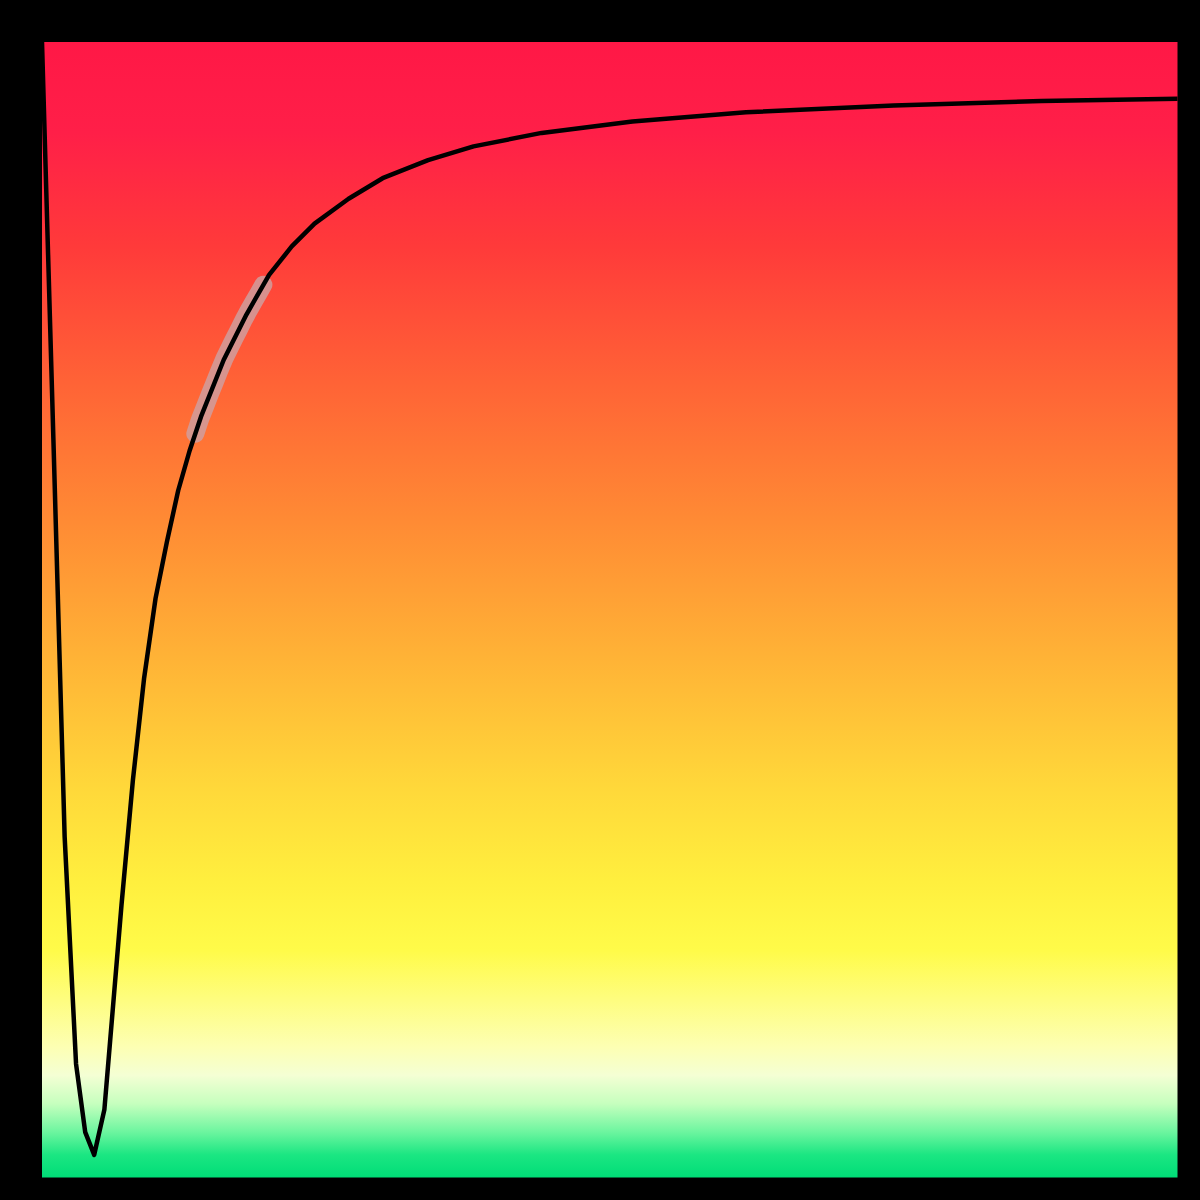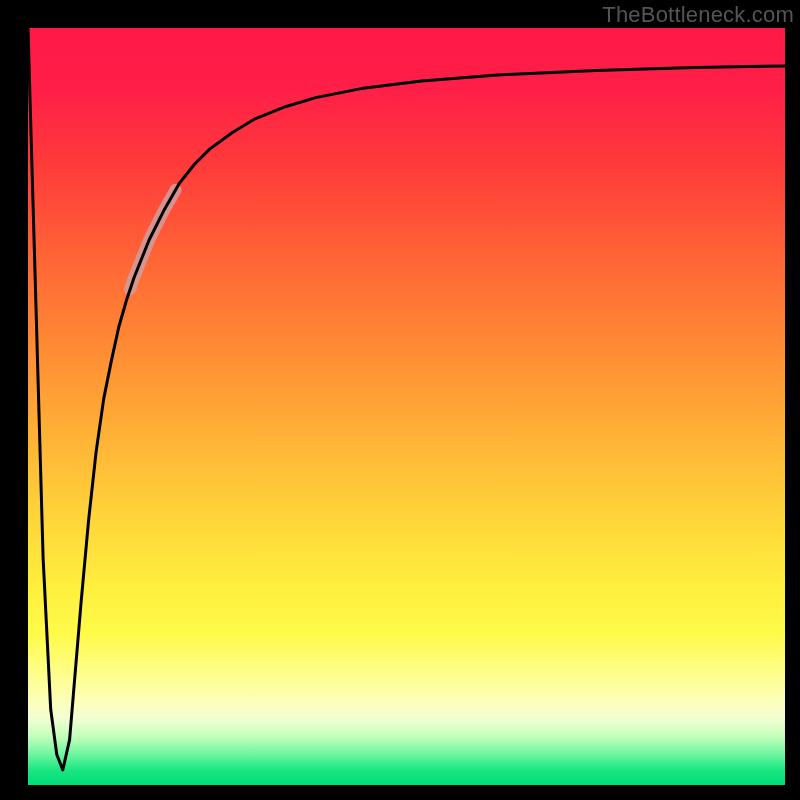--- a/index.html
+++ b/index.html
@@ -77,21 +77,20 @@
     stroke: #d09d9d;
     stroke-opacity: 0.85;
     stroke-width: 12;
     stroke-linecap: round;
   }
 </style>
 </head>
 <body>
 
 <div class="frame">
-  <div class="attribution">TheBottleneck.com</div>
 
   <div class="plot"></div>
 
   <svg class="curve" viewBox="0 0 757 757" preserveAspectRatio="none">
     <path id="highlight-path" class="highlight" d="M102.2 261.2 L105.4 251.4 L108.7 243.1 L111.9 234.9 L115.2 226.8 L118.4 218.7 L121.7 210.9 L124.9 204.4 L128.1 197.9 L131.4 191.4 L134.6 184.9 L137.9 178.8 L141.1 173.2 L144.4 167.5 L147.6 161.8"></path>
     <path id="main-path" class="main" d="M0.0 0.0 L7.6 264.9 L15.1 529.9 L22.7 681.3 L28.8 726.7 L34.8 741.9 L41.6 711.6 L45.4 666.2 L53.0 575.3 L60.6 492.1 L68.1 423.9 L75.7 370.9 L83.3 333.1 L90.8 299.0 L98.4 272.5 L106.0 249.8 L121.1 212.0 L136.3 181.7 L151.4 155.2 L166.5 136.3 L181.7 121.1 L204.4 104.5 L227.1 90.8 L257.4 78.7 L287.7 69.6 L333.1 60.6 L393.6 53.0 L469.3 46.9 L567.8 42.4 L666.2 39.4 L757.0 37.9"></path>
   </svg>
 </div>
 
 </body></html>

